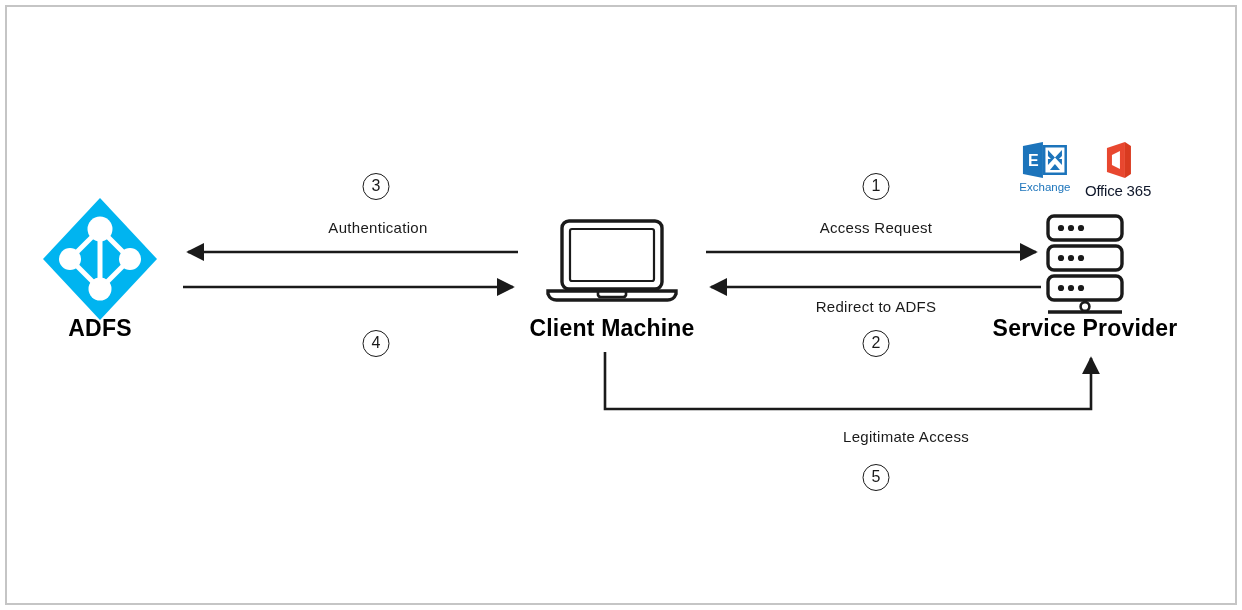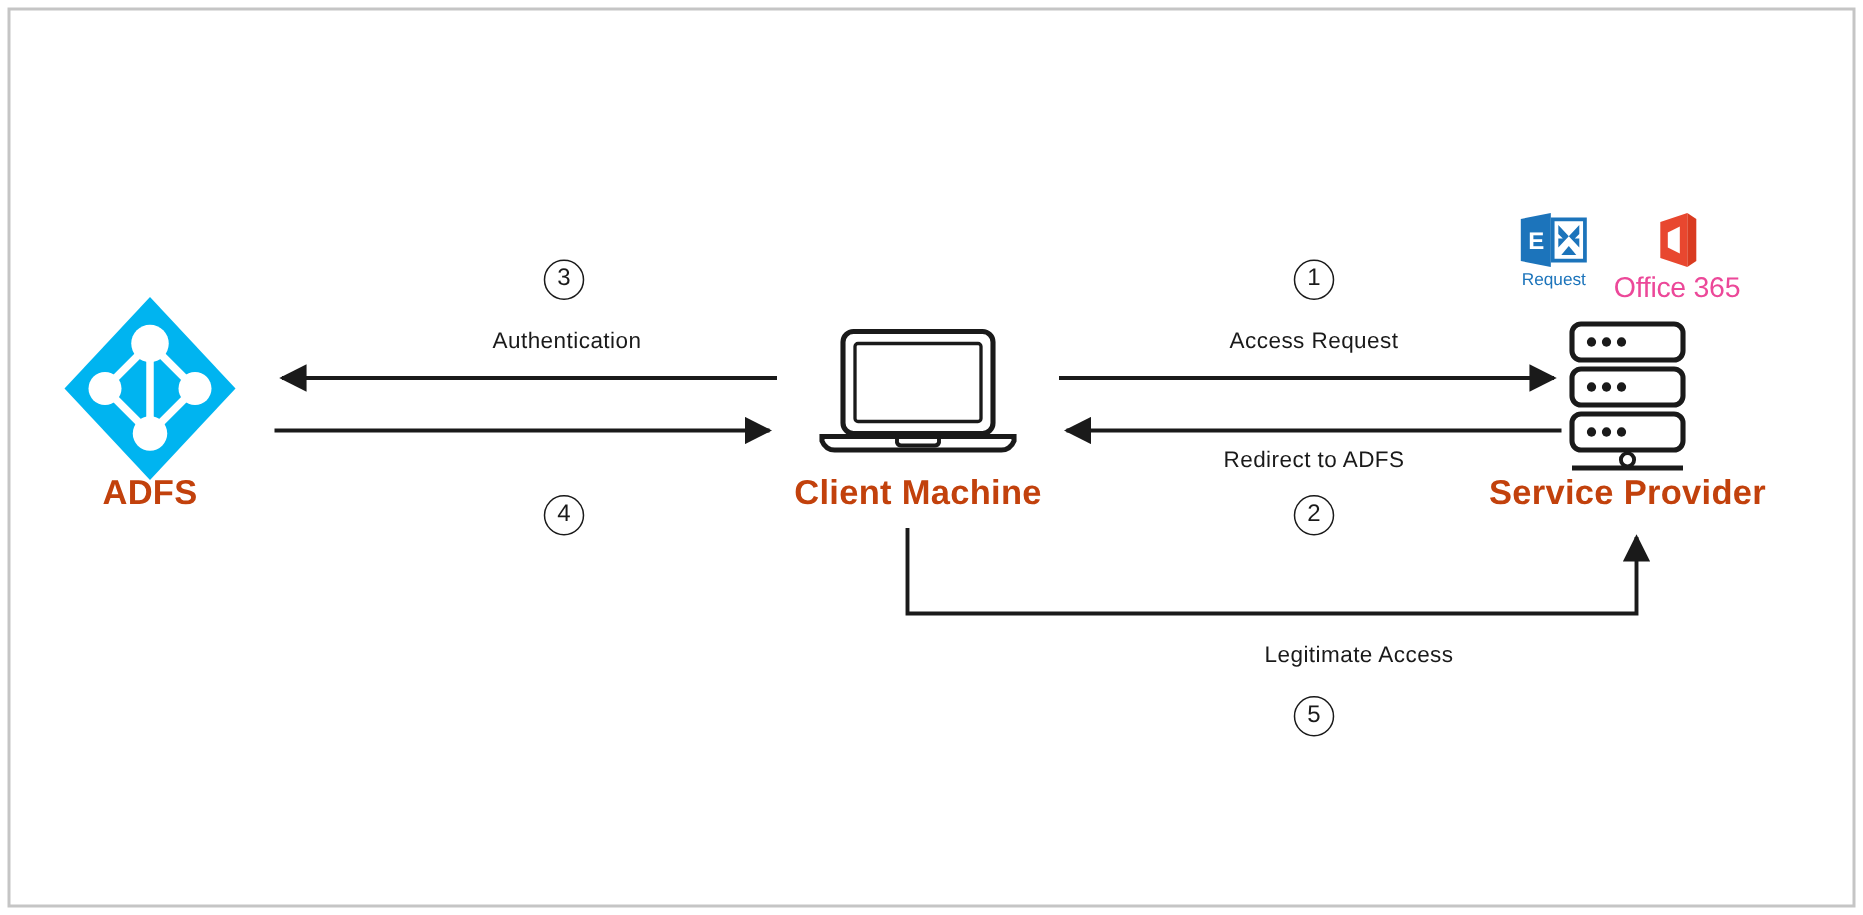--- a/index.html
+++ b/index.html
@@ -33,21 +33,21 @@
     left: 0;
     top: 0;
     width: 1242px;
     height: 610px;
   }
   .node-label {
     position: absolute;
     font-family: "Liberation Sans", sans-serif;
     font-weight: bold;
     font-size: 23px;
-    color: #c2410c;
+    color: #000000;
     letter-spacing: 0.2px;
     text-align: right;
     white-space: nowrap;
     transform: translateX(-50%);
   }
   .flow-label {
     position: absolute;
     font-family: "Liberation Sans", sans-serif;
     font-weight: 400;
     font-size: 15px;
@@ -84,21 +84,21 @@
     flex-direction: column;
     align-items: center;
   }
   .app-logo-caption {
     font-family: "Liberation Sans", sans-serif;
     font-size: 11.5px;
     margin-top: 1px;
     white-space: nowrap;
   }
   .exchange-caption { color: #1c74bb; }
-  .o365-caption { color: #ec4899; font-size: 19px; margin-top: 2px; letter-spacing: -0.2px;}
+  .o365-caption { color: #0f172a; font-size: 15px; margin-top: 2px; letter-spacing: -0.2px;}
 </style>
 </head>
 <body>
 
 <div id="canvas">
   <div class="frame"></div>
 
   <svg class="svg-layer" viewBox="0 0 1242 610" xmlns="http://www.w3.org/2000/svg">
     <defs>
       <marker id="arrow-r" viewBox="0 0 10 10" refX="9" refY="5" markerWidth="7" markerHeight="7" orient="auto-start-reverse">
@@ -180,21 +180,21 @@
         <path d="M4 6 L24 2 L24 38 L4 34 Z" fill="#1c74bb"></path>
         <rect x="24" y="5" width="24" height="30" fill="#1c74bb"></rect>
         <rect x="26.5" y="7.5" width="19" height="25" fill="#ffffff"></rect>
         <text x="9" y="26" font-family="'Liberation Sans', sans-serif" font-size="16" font-weight="bold" fill="#ffffff">E</text>
         <g fill="#1c74bb">
           <path d="M29 10 L36 17.5 L29 25 L29 19 L32 19 L29 16 Z"></path>
           <path d="M43 10 L36 17.5 L43 25 L43 19 L40 19 L43 16 Z"></path>
           <path d="M31 30 L36 24 L41 30 Z"></path>
         </g>
       </svg>
-      <div class="app-logo-caption exchange-caption">Request</div>
+      <div class="app-logo-caption exchange-caption">Exchange</div>
     </div>
 
     <div class="app-logo">
       <svg width="40" height="40" viewBox="0 0 40 40">
         <path d="M9 8 L27 2 L27 38 L9 32 Z" fill="#e8472f"></path>
         <path d="M27 2 L33 6 L33 34 L27 38 Z" fill="#d93b20"></path>
         <path d="M22 11 L22 29 L14 25 L14 15 Z" fill="#ffffff"></path>
       </svg>
       <div class="app-logo-caption o365-caption">Office 365</div>
     </div>

